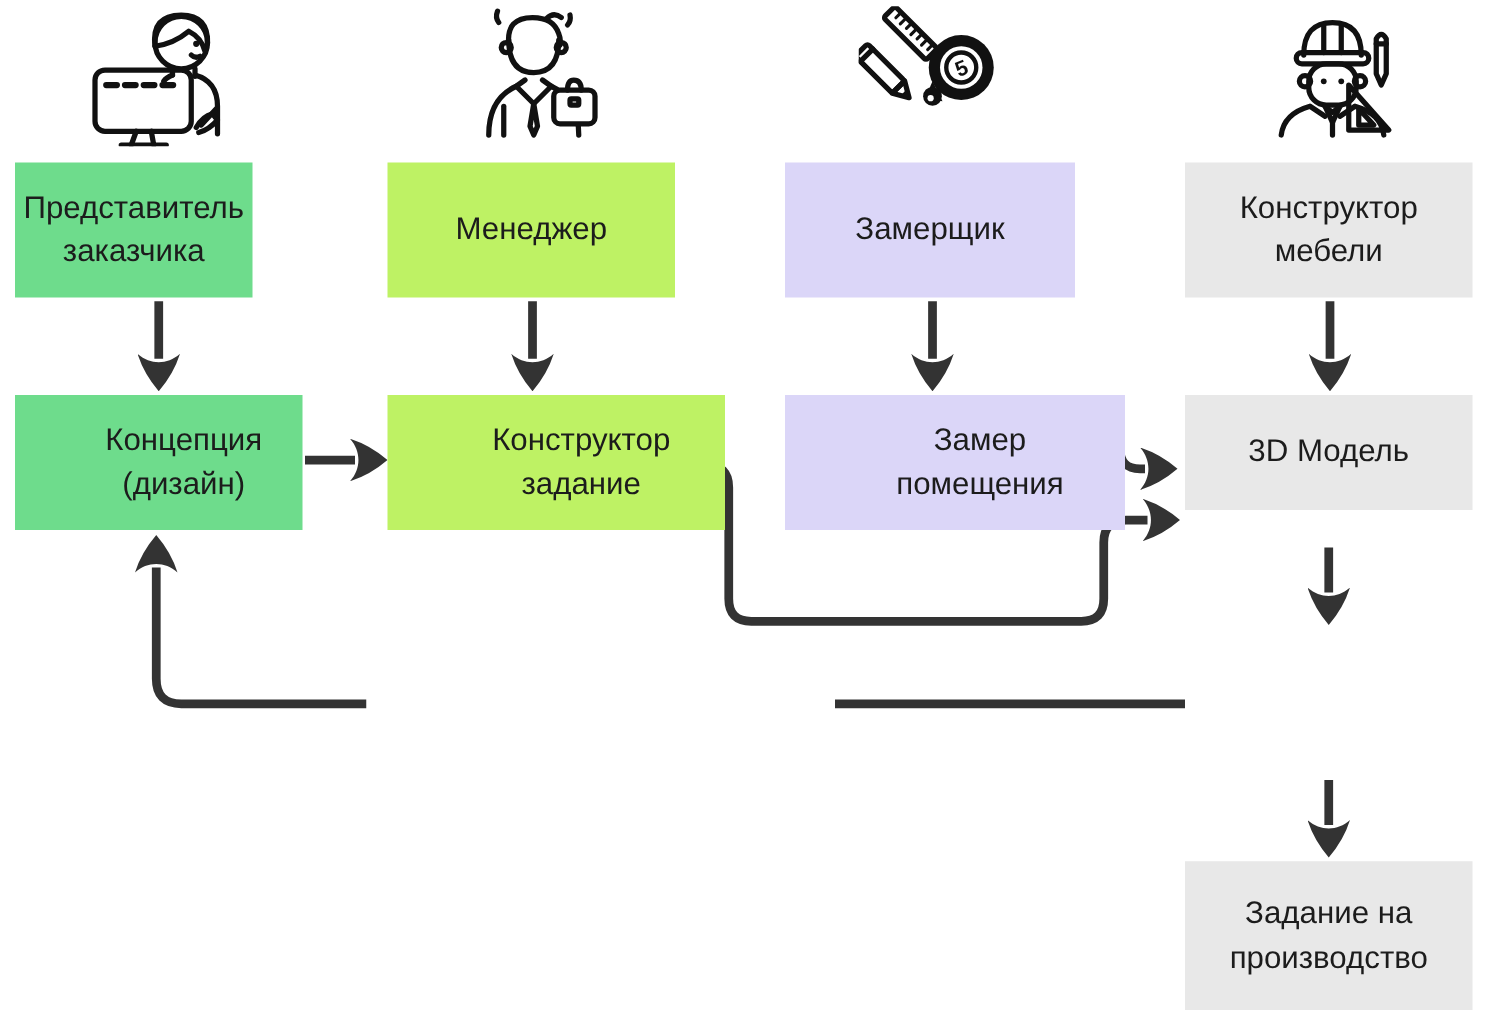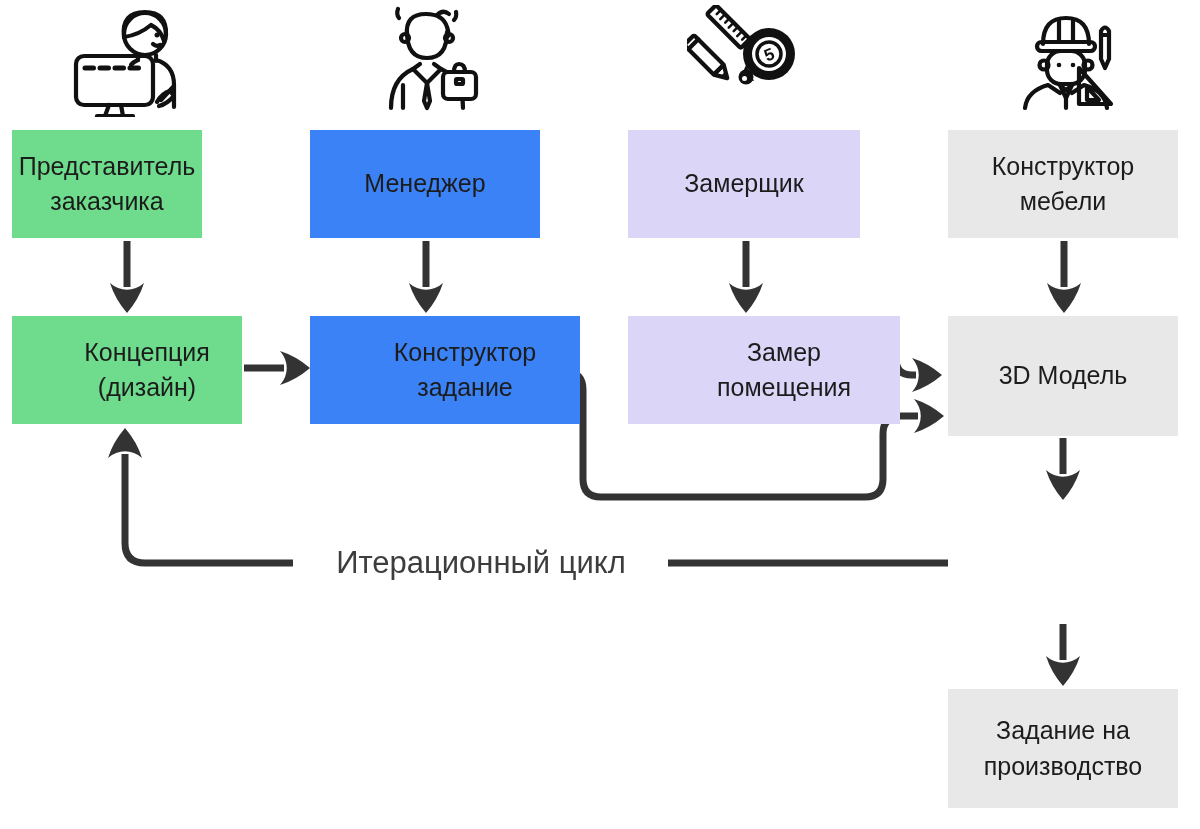--- a/index.html
+++ b/index.html
@@ -10,30 +10,30 @@
   svg.overlay{position:absolute;left:0;top:0;z-index:1;}
   .icon{position:absolute;top:2px;width:124px;height:118px;display:flex;align-items:center;justify-content:center;z-index:2;}
   .icon svg{width:118px;height:112px;}
   .box{
     position:absolute;display:flex;align-items:center;justify-content:center;
     text-align:center;z-index:2;
     font-size:25px;line-height:1.42;color:#1c1c1c;
   }
   .box span{white-space:pre-line;}
   .green{background:#6edc8c;}
-  .yellow{background:#3b82f6;}
+  .yellow{background:#bef264;}
   .purple{background:#dbd6f8;}
   .gray{background:#e8e8e8;}
   .c1{left:12px;width:190px;}
   .c2{left:310px;width:230px;}
   .c3{left:628px;width:232px;}
   .c4{left:948px;width:230px;}
   .row-role{top:130px;height:108px;}
   .row-art{top:316px;height:108px;padding-left:40px;}
-  .box-3d{top:316px;height:120px;}
+  .box-3d{top:316px;height:92px;}
   .box-appr{top:503px;height:119px;}
   .box-prod{top:689px;height:119px;}
   .iter-label{
     position:absolute;left:300px;top:540px;width:362px;height:46px;z-index:3;
     display:flex;align-items:center;justify-content:center;
     font-size:31px;color:#3d3d3d;white-space:nowrap;
   }
   .ic{stroke:#111;stroke-width:4.2;fill:none;stroke-linecap:round;stroke-linejoin:round;}
 </style>
 </head>
@@ -172,15 +172,14 @@
   </div>
   <div class="box gray c4 box-3d">
     <span>3D Модель</span>
   </div>
 
   <div class="box gray c4 box-prod">
     <span>Задание на
 производство</span>
   </div>
 
-  <div class="iter-label">Итерационный цикл</div>
 
 </div>
 
 </body></html>

